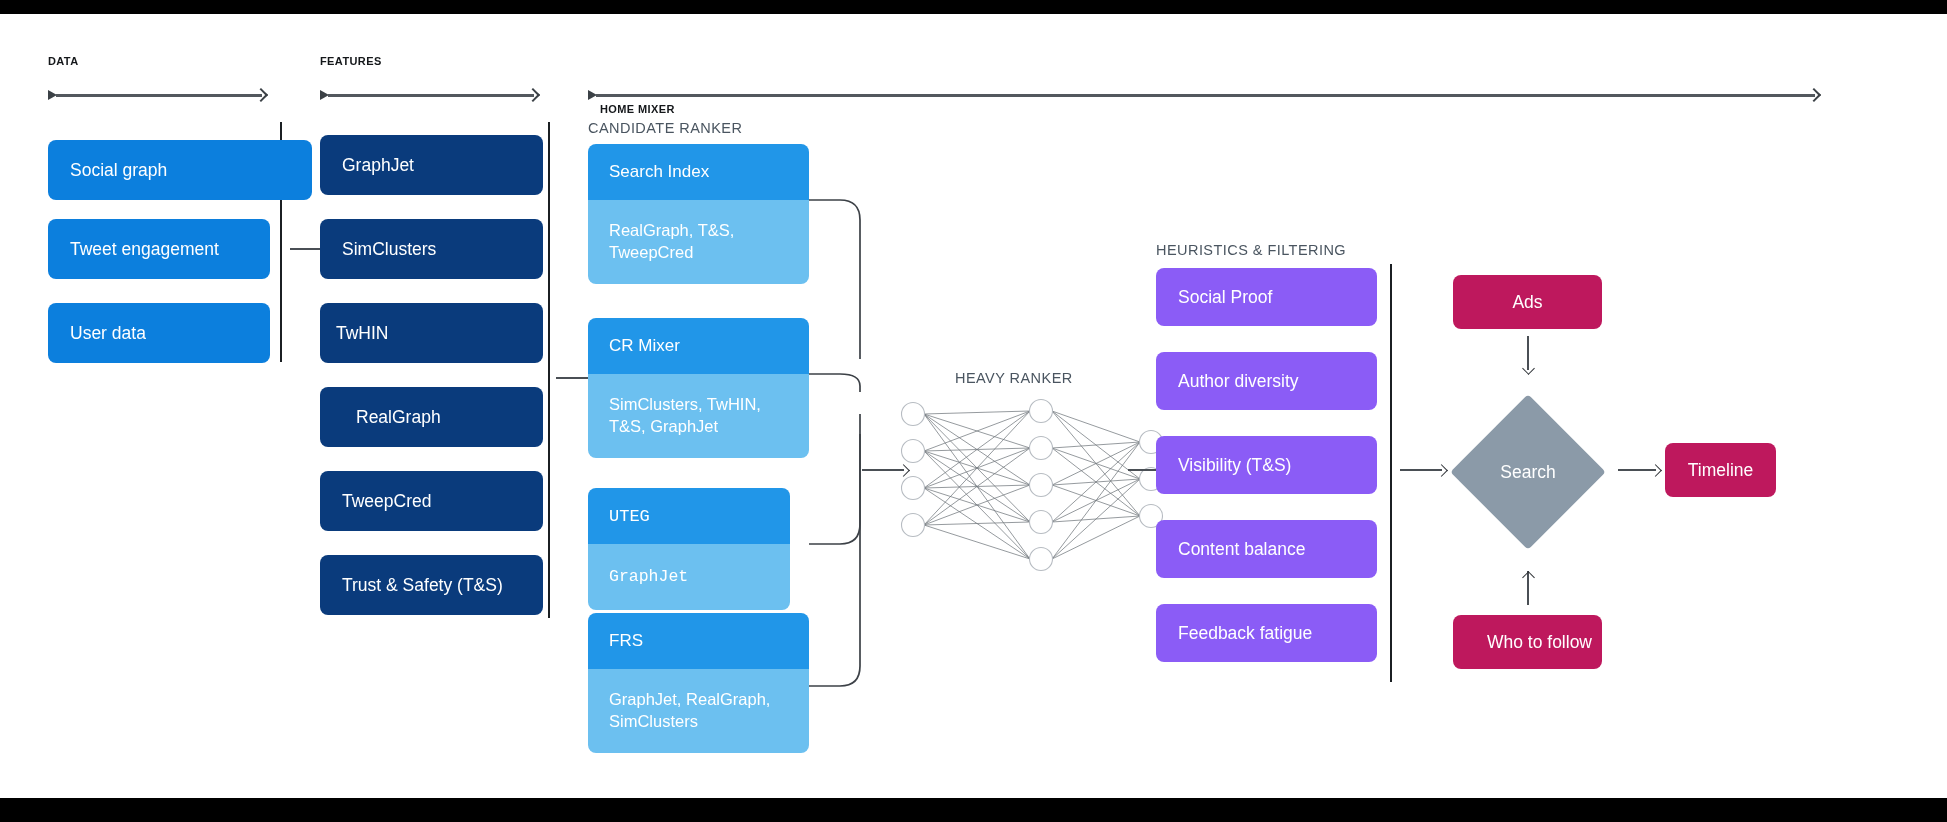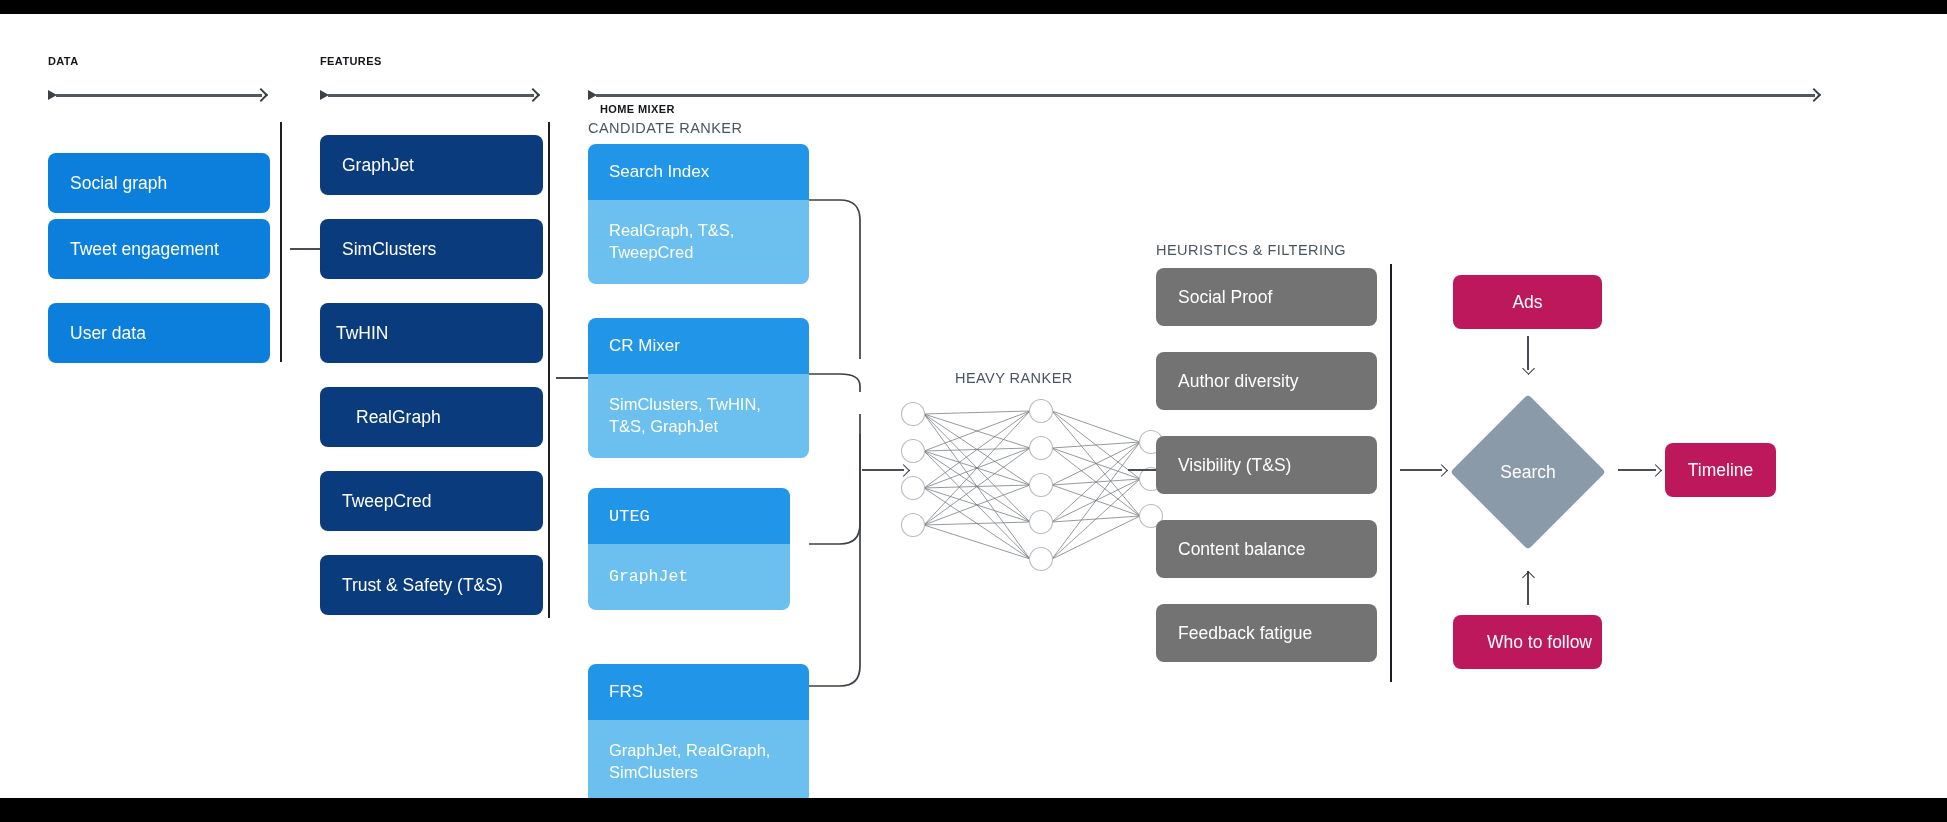--- a/index.html
+++ b/index.html
@@ -14,21 +14,21 @@
   .axis .bar{position:absolute;left:8px;top:5px;height:2.5px;background:#53585e;}
   .axis .tail{position:absolute;left:0;top:1px;width:0;height:0;border-left:9px solid #3b4146;border-top:5px solid transparent;border-bottom:5px solid transparent;}
   .axis .head{position:absolute;top:0px;width:12px;height:12px;}
   .axis .head:before{content:"";position:absolute;left:0;top:1px;width:8px;height:8px;border-top:2.5px solid #3b4146;border-right:2.5px solid #3b4146;transform:rotate(45deg);}
 
   .vdiv{position:absolute;width:2px;background:#1b1f23;}
 
   .box{position:absolute;border-radius:8px;display:flex;align-items:center;box-sizing:border-box;padding-left:22px;color:#fff;font-size:17.5px;}
   .box.data{background:#0c7fdd;}
   .box.feat{background:#0a3b7c;}
-  .box.heur{background:#737373;}
+  .box.heur{background:#8b5cf6;}
   .box.out{background:#be185d;justify-content:center;padding-left:0;}
 
   .card{position:absolute;border-radius:8px;overflow:hidden;box-sizing:border-box;}
   .card .hd{background:#2196e8;color:#fff;font-size:17px;display:flex;align-items:center;padding-left:21px;box-sizing:border-box;}
   .card .bd{background:#6cc0f0;color:#fff;font-size:16.5px;padding:0 21px;box-sizing:border-box;display:flex;align-items:center;line-height:1.32;}
 
   .arrow{position:absolute;height:12px;}
   .arrow .ln{position:absolute;left:0;top:5px;height:1.6px;background:#4a4f55;}
   .arrow .hd2{position:absolute;top:2px;width:8px;height:8px;border-top:1.8px solid #2b2f34;border-right:1.8px solid #2b2f34;transform:rotate(45deg);}
 
@@ -70,21 +70,21 @@
     </div>
 
     <div class="sub-title" style="left:588px;top:106px;">CANDIDATE RANKER</div>
     <div class="sub-title" style="left:1156px;top:228px;">HEURISTICS &amp; FILTERING</div>
     <div class="nnlab" style="left:955px;top:356px;">HEAVY RANKER</div>
 
     <div class="vdiv" style="left:280px;top:108px;height:240px;"></div>
     <div class="vdiv" style="left:548px;top:108px;height:496px;"></div>
     <div class="vdiv" style="left:1390px;top:250px;height:418px;"></div>
 
-    <div class="box data" style="left:48px;top:139px;width:222px;height:60px;">Social graph</div>
+    <div class="box data" style="left:48px;top:126px;width:264px;height:60px;">Social graph</div>
     <div class="box data" style="left:48px;top:205px;width:222px;height:60px;">Tweet engagement</div>
     <div class="box data" style="left:48px;top:289px;width:222px;height:60px;">User data</div>
 
     <div class="arrow" style="left:290px;top:229px;width:48px;">
       <div class="ln" style="width:42px;"></div>
       <div class="hd2" style="left:37px;"></div>
     </div>
 
     <div class="box feat" style="left:320px;top:121px;width:223px;height:60px;">GraphJet</div>
     <div class="box feat" style="left:320px;top:205px;width:223px;height:60px;">SimClusters</div>
@@ -106,21 +106,21 @@
     <div class="card" style="left:588px;top:304px;width:221px;height:140px;">
       <div class="hd" style="height:56px;">CR Mixer</div>
       <div class="bd" style="height:84px;">SimClusters, TwHIN, T&amp;S, GraphJet</div>
     </div>
 
     <div class="card" style="left:588px;top:474px;width:202px;height:122px;font-family:Liberation Mono, monospace;">
       <div class="hd" style="height:56px;">UTEG</div>
       <div class="bd" style="height:66px;">GraphJet</div>
     </div>
 
-    <div class="card" style="left:588px;top:650px;width:221px;height:140px;">
+    <div class="card" style="left:588px;top:599px;width:221px;height:140px;">
       <div class="hd" style="height:56px;">FRS</div>
       <div class="bd" style="height:84px;">GraphJet, RealGraph, SimClusters</div>
     </div>
 
     <svg class="ov" viewBox="0 0 1947 784">
       <g fill="none" stroke="#3c4147" stroke-width="1.7">
         <path d="M809 186 H 840 Q 860 186 860 206 V 345"></path>
         <path d="M809 360 H 840 Q 860 360 860 372 V 378"></path>
         <path d="M809 530 H 840 Q 860 530 860 510 V 400"></path>
         <path d="M809 672 H 840 Q 860 672 860 652 V 420"></path>

